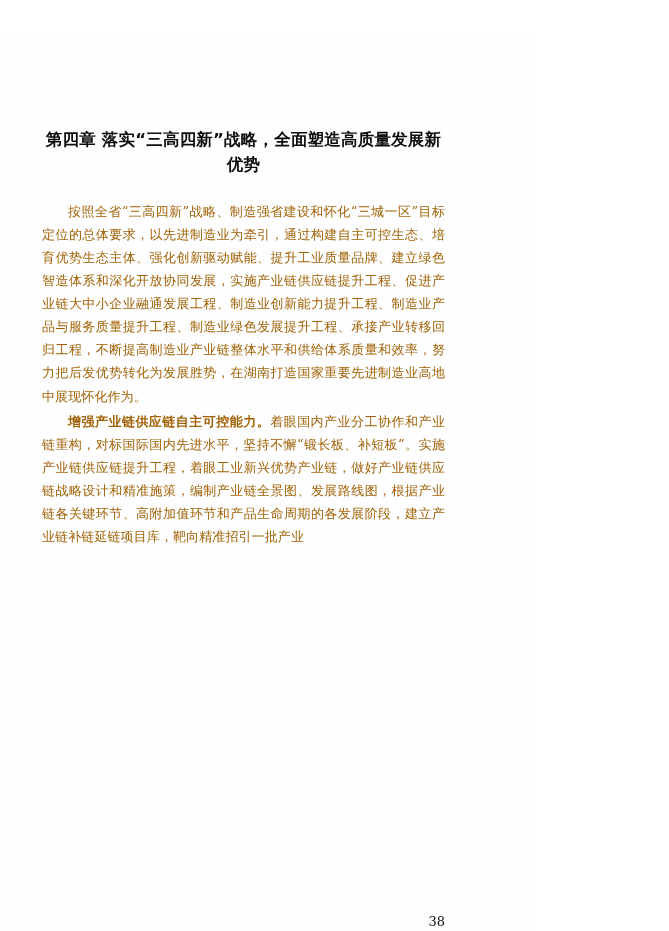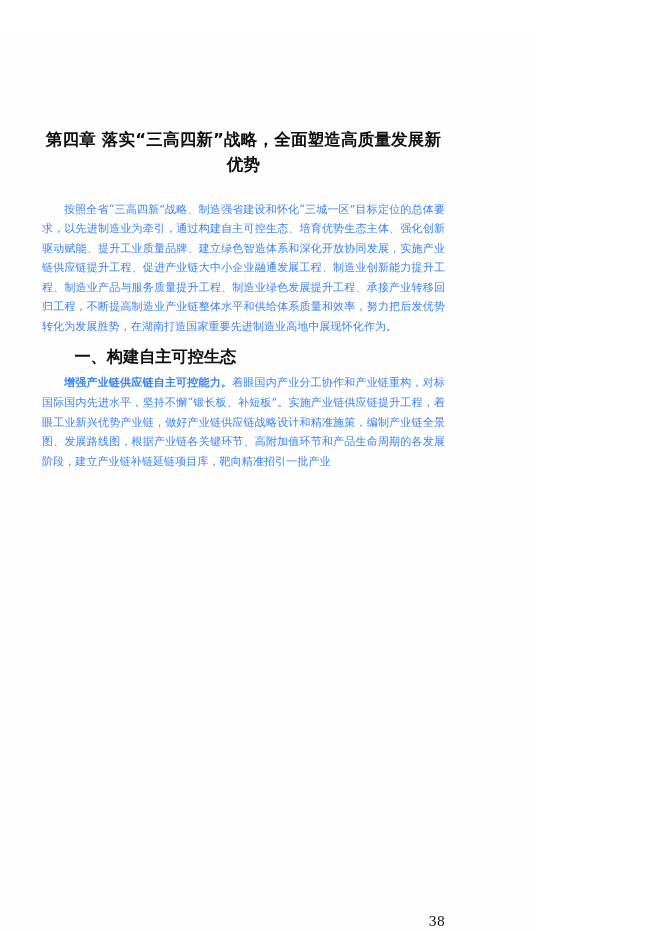--- a/index.html
+++ b/index.html
@@ -31,27 +31,27 @@
     font-weight: bold;
     font-size: 16.5px;
     text-align: center;
     letter-spacing: 0.2px;
     margin: 0 0 22px 0;
     line-height: 1.5;
     color: #0d0d0d;
   }
   .para {
     font-family: "DejaVu Serif", "Liberation Serif", serif;
-    font-size: 11px;
+    font-size: 13px;
     line-height: 1.78;
     text-align: justify;
     text-justify: inter-ideograph;
     margin: 0 0 2px 0;
     text-indent: 2em;
-    color: #3b82f6;
+    color: #a16207;
     letter-spacing: 0.1px;
   }
   .section-heading {
     font-family: "DejaVu Sans", "Liberation Sans", sans-serif;
     font-weight: bold;
     font-size: 16.2px;
     line-height: 1.78;
     margin: 6px 0 2px 0;
     text-indent: 2em;
     color: #0d0d0d;
@@ -71,21 +71,20 @@
 </style>
 </head>
 <body>
 
 <div class="page">
 
   <h1 class="chapter-title">第四章 落实“三高四新”战略，全面塑造高质量发展新优势</h1>
 
   <p class="para">按照全省“三高四新”战略、制造强省建设和怀化“三城一区”目标定位的总体要求，以先进制造业为牵引，通过构建自主可控生态、培育优势生态主体、强化创新驱动赋能、提升工业质量品牌、建立绿色智造体系和深化开放协同发展，实施产业链供应链提升工程、促进产业链大中小企业融通发展工程、制造业创新能力提升工程、制造业产品与服务质量提升工程、制造业绿色发展提升工程、承接产业转移回归工程，不断提高制造业产业链整体水平和供给体系质量和效率，努力把后发优势转化为发展胜势，在湖南打造国家重要先进制造业高地中展现怀化作为。</p>
 
-  <h2 class="section-heading">一、构建自主可控生态</h2>
 
 
   <p class="para">
     <span class="lead">增强产业链供应链自主可控能力。</span><span>着眼国内产业分工协作和产业链重构，对标国际国内先进水平，坚持不懈“锻长板、补短板”。实施产业链供应链提升工程，着眼工业新兴优势产业链，做好产业链供应链战略设计和精准施策，编制产业链全景图、发展路线图，根据产业链各关键环节、高附加值环节和产品生命周期的各发展阶段，建立产业链补链延链项目库，靶向精准招引一批产业</span>
   </p>
 
   <div class="page-number">38</div>
 
 </div>
 

